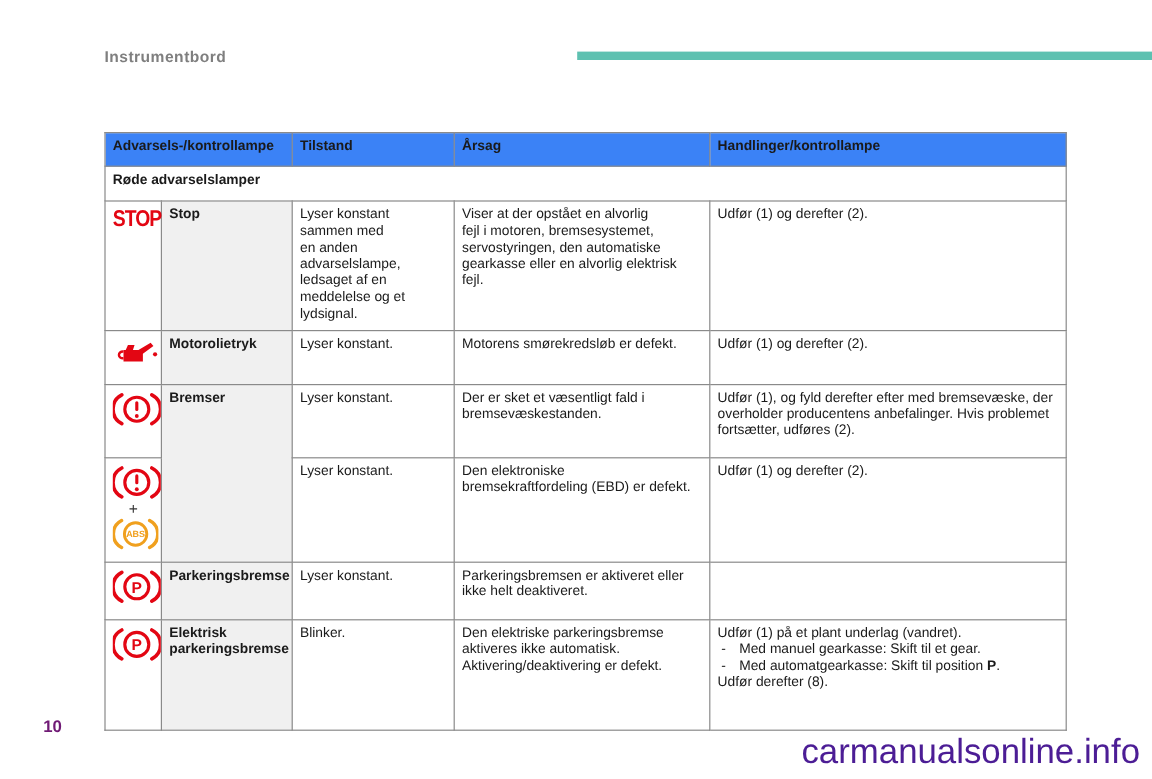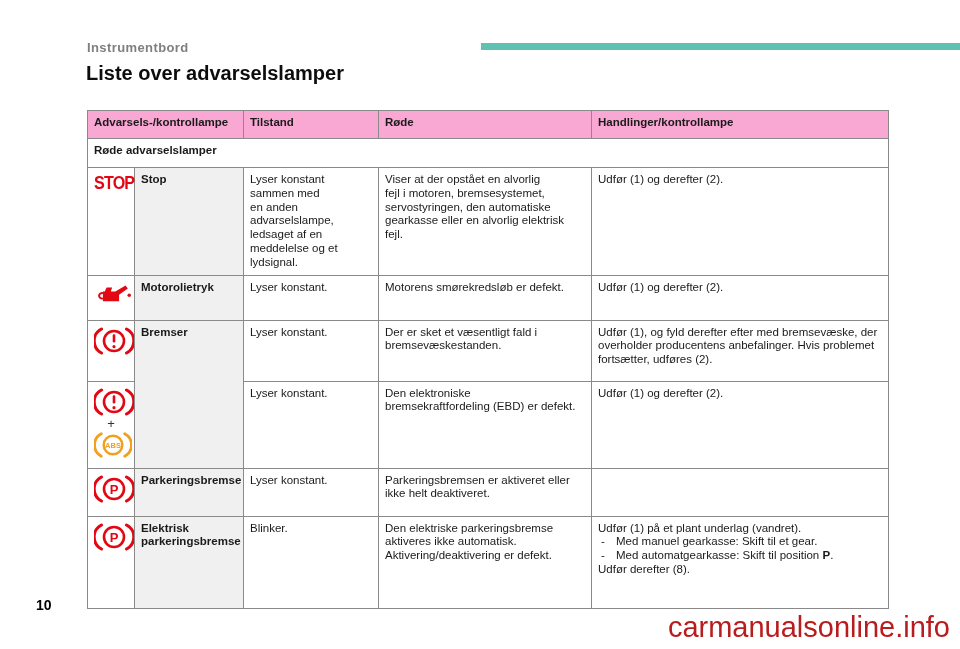--- a/index.html
+++ b/index.html
@@ -15,60 +15,59 @@
   .breadcrumb{position:absolute;left:87px;top:40px;font-size:13px;font-weight:bold;
     letter-spacing:.4px;color:#7f7f7f;}
   .accent-bar{position:absolute;left:481px;top:43px;width:479px;height:7px;
     background:var(--accent-teal);}
   .page-title{position:absolute;left:86px;top:62px;font-size:20px;font-weight:bold;color:#0d0d0d;}
 
   table.warn{position:absolute;left:87px;top:110px;width:801px;border-collapse:collapse;
     table-layout:fixed;}
   table.warn th,table.warn td{border:1px solid #8a8a8a;vertical-align:top;
     font-size:11.5px;line-height:1.2;padding:5px 6px;}
-  table.warn th{background:#f9a8d4;text-align:left;font-weight:bold;height:28px;}
+  table.warn th{background:#3b82f6;text-align:left;font-weight:bold;height:28px;}
   td.section{font-size:15px;font-weight:bold;height:29px;padding-top:6px;background:#ffffff;margin-top:16px;}
   td.iconcell{text-align:center;padding:5px 2px 2px 2px;background:#ffffff;}
   td.labelcell{background:#f0f0f0;font-weight:bold;}
   .txt{white-space:pre-line;}
   .stop-glyph{display:inline-block;color:var(--icon-red);font-weight:bold;font-size:19px;
     letter-spacing:-1px;transform:scaleX(.85);transform-origin:left top;line-height:1;}
   .icn{display:block;margin:0 auto;}
   .icn.red{color:var(--icon-red);}
   .icn.orange{color:var(--icon-orange);}
   .plus{font-size:13px;color:#333;line-height:1.1;text-align:center;}
   .dash-line{display:flex;}
   .dash-line .dash{flex:0 0 18px;padding-left:3px;}
 
-  .page-number{position:absolute;left:36px;top:597px;font-size:14px;font-weight:bold;color:#000000;}
-  .watermark{position:absolute;right:10px;top:611px;font-size:29px;color:#b91c1c;}
+  .page-number{position:absolute;left:36px;top:597px;font-size:14px;font-weight:bold;color:#701a75;}
+  .watermark{position:absolute;right:10px;top:611px;font-size:29px;color:#4c1d95;}
 </style>
 </head>
 <body>
 
 <div class="page">
 
   <div class="breadcrumb">Instrumentbord</div>
   <div class="accent-bar"></div>
-  <div class="page-title">Liste over advarselslamper</div>
 
   <table class="warn">
     <colgroup>
       <col style="width:47px">
         <col style="width:109px">
         <col style="width:135px">
       <col style="width:213px">
         <col style="width:297px">
     </colgroup>
 
     <tbody>
         <tr>
       <th colspan="2">Advarsels-/kontrollampe</th>
       <th>Tilstand</th>
-      <th>Røde</th>
+      <th>Årsag</th>
       <th>Handlinger/kontrollampe</th>
     </tr>
 
     <tr>
       <td class="section" colspan="5">Røde advarselslamper</td>
     </tr>
 
     <tr style="height:105px">
       <td class="iconcell">
         <span class="stop-glyph">STOP</span>

